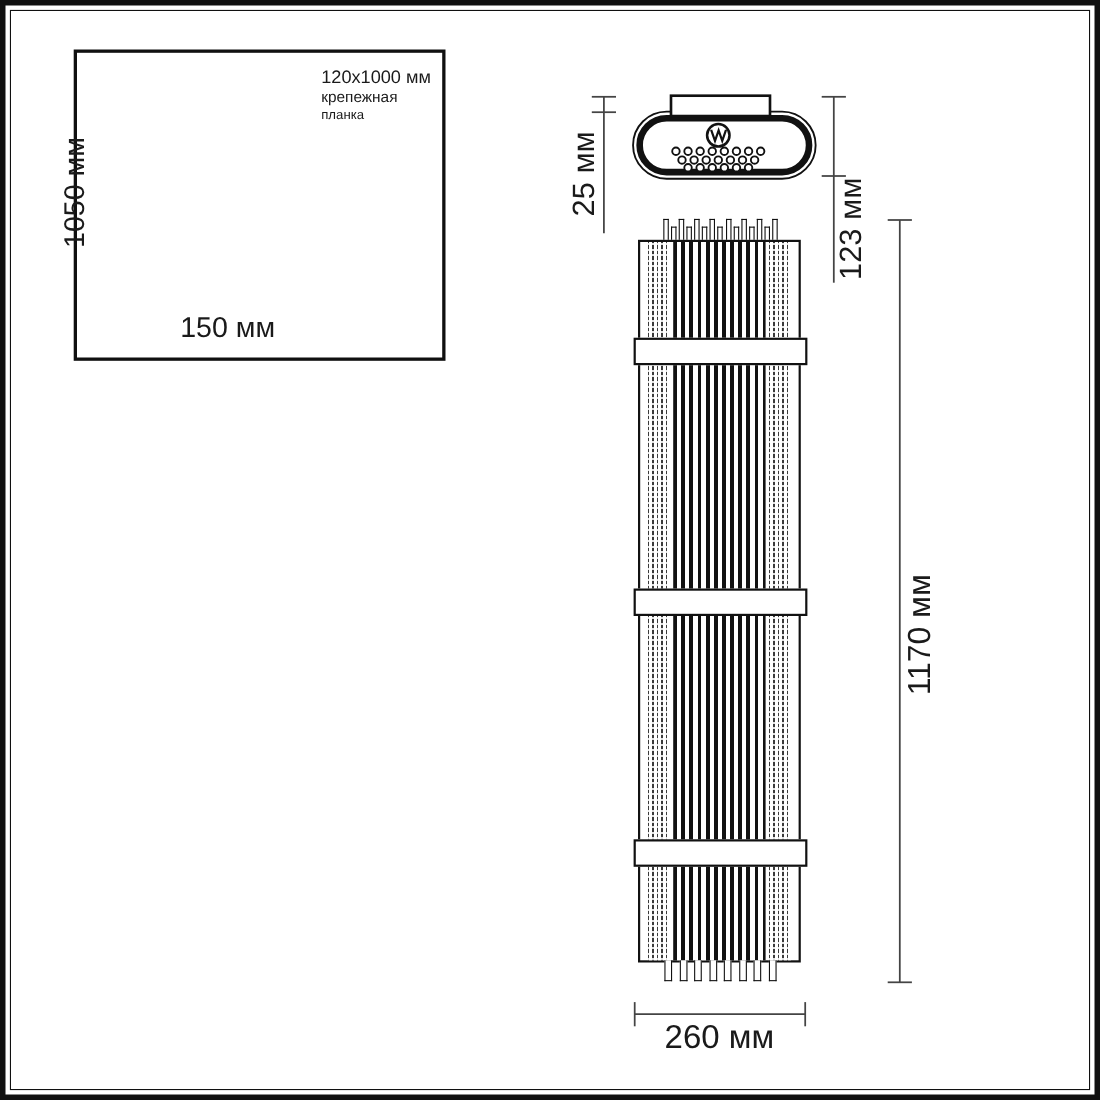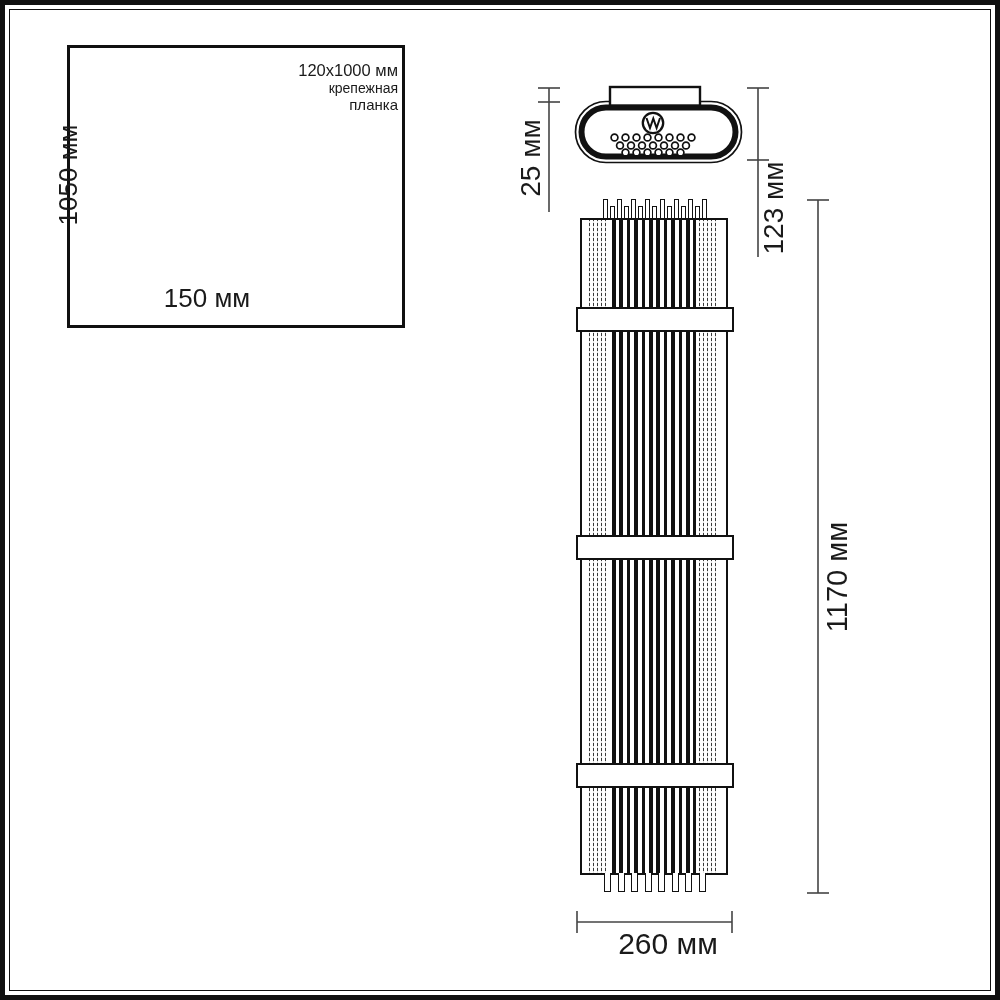--- a/index.html
+++ b/index.html
@@ -14,28 +14,28 @@
   .inset-box{position:absolute;left:67px;top:45px;width:338px;height:283px;border:3px solid #101010;box-sizing:border-box;background:#fff;}
 
   svg.lineart{position:absolute;left:0;top:0;width:1000px;height:1000px;}
 
   
   .lbl{position:absolute;white-space:nowrap;color:#1a1a1a;}
   .center{transform:translate(-50%,-50%);}
   .rot{transform:translate(-50%,-50%) rotate(-90deg);}
   .lbl-1050{left:68px;top:175px;font-size:26px;}
   .lbl-150{left:207px;top:298px;font-size:26px;text-align:right;}
-  .note-block{left:292px;top:61px;width:106px;text-align:right;transform:none;white-space:normal;}
+  .note-block{left:292px;top:61px;width:106px;text-align:left;transform:none;white-space:normal;}
   .note-l1{font-size:16.5px;line-height:19px;}
   .note-l2{font-size:14px;line-height:17px;}
-  .note-l3{font-size:15px;line-height:15px;}
+  .note-l3{font-size:12px;line-height:15px;}
   .lbl-25{left:531px;top:158px;font-size:28px;}
   .lbl-123{left:774px;top:208px;font-size:28px;}
   .lbl-1170{left:837px;top:577px;font-size:29px;}
-  .lbl-260{left:668px;top:944px;font-size:30px;}
+  .lbl-260{left:654px;top:944px;font-size:30px;}
 
   
   .lamp-body{position:absolute;left:580px;top:218px;width:148px;height:657px;border:2.4px solid #111;box-sizing:border-box;background:#fff;}
   .rods-main{position:absolute;left:30px;right:30px;top:0;bottom:0;
     background:repeating-linear-gradient(90deg,#111 0 3.5px,#fff 3.5px 7.4px);}
   .rods-edge{position:absolute;top:0;bottom:0;width:20px;
     background-image:
       repeating-linear-gradient(0deg,rgba(255,255,255,.85) 0 2px,transparent 2px 5px),
       repeating-linear-gradient(90deg,#3a3a3a 0 1.3px,#fff 1.3px 4px);}
   .rods-edge.left{left:7px;}

